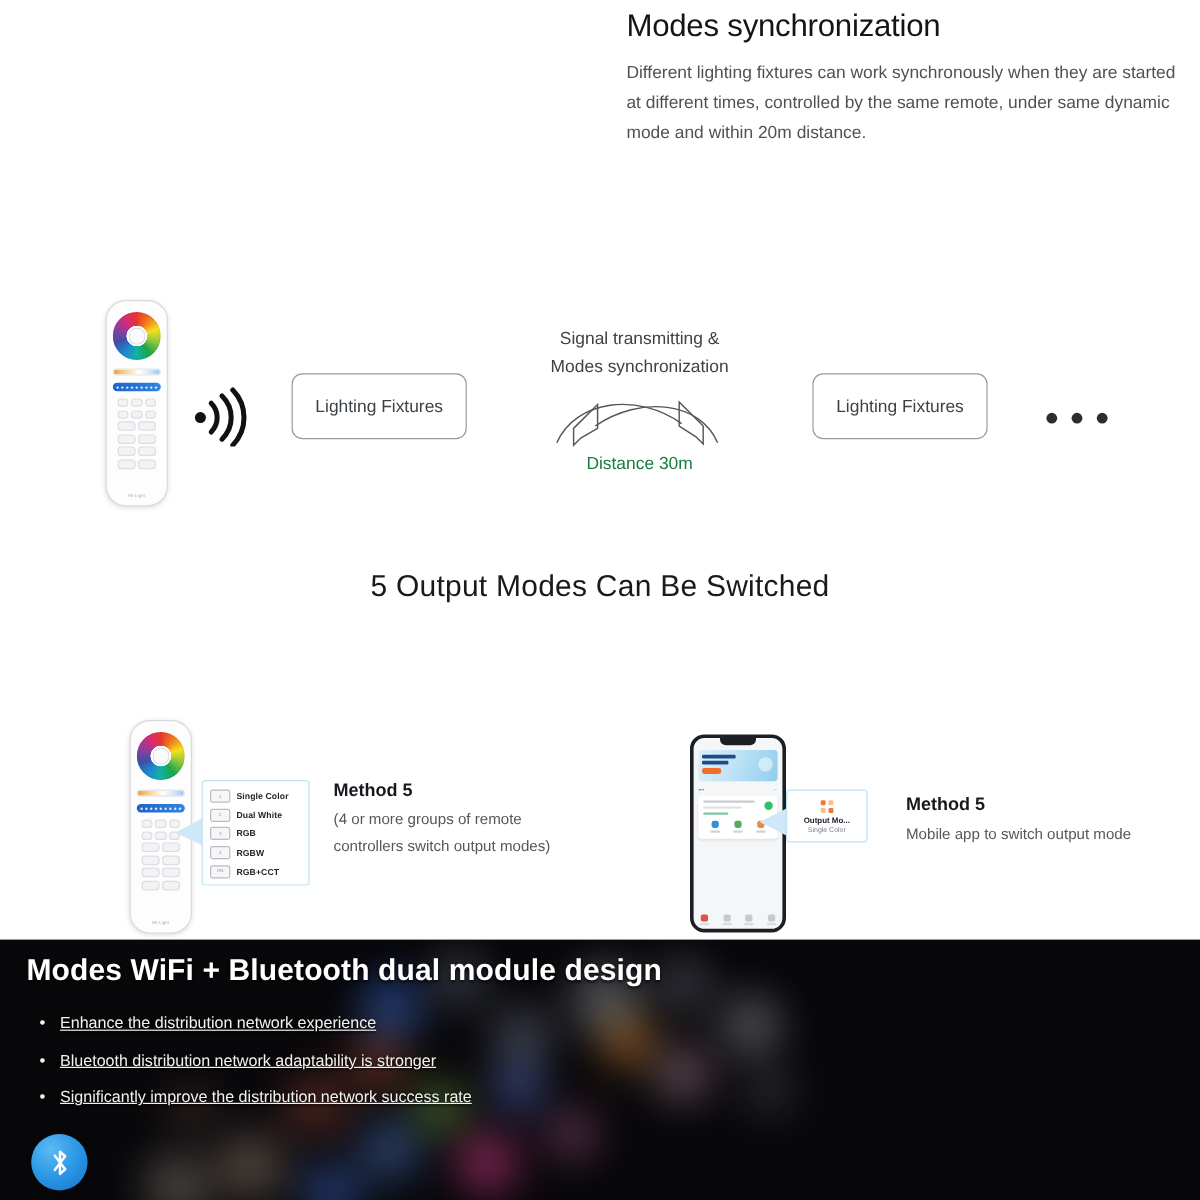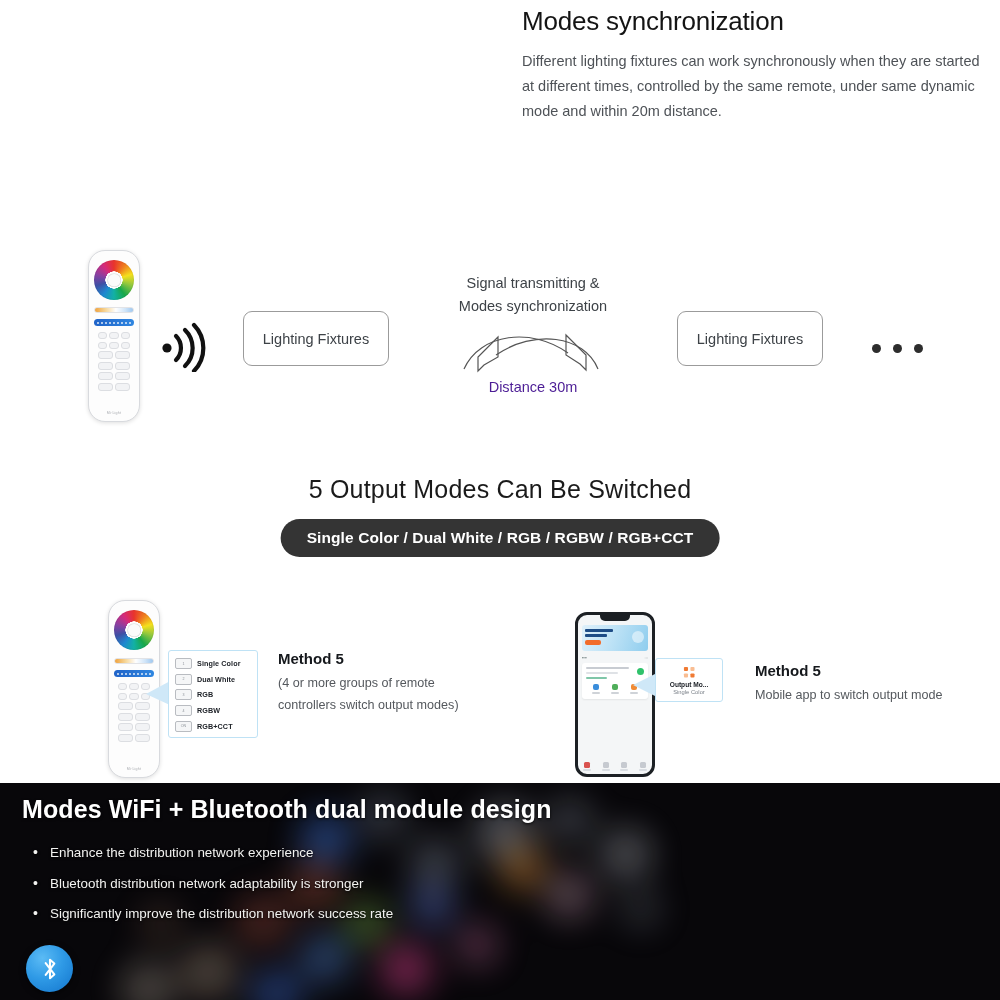--- a/index.html
+++ b/index.html
@@ -114,21 +114,21 @@
   
   .center-caption {
     position: absolute; left: 420px; top: 272px; width: 226px;
     text-align: center;
   }
   .center-caption .line {
     font-size: 14.5px; line-height: 1.62; color: #3d4247;
   }
   .arrow-holder { margin-top: 6px; height: 52px; }
   .distance {
-    font-size: 14.5px; color: #4c1d95; margin-top: 2px;
+    font-size: 14.5px; color: #15803d; margin-top: 2px;
   }
 
   .dots { position: absolute; left: 872px; top: 344px; display: flex; gap: 12px; }
   .dots span { width: 9px; height: 9px; border-radius: 50%; background: #2d2d2d; display: block; }
 
   
   .modes-title {
     position: absolute; top: 475px; left: 0; width: 1000px;
     text-align: center; font-size: 25px; font-weight: 400;
     letter-spacing: .2px; color: #1a1a1a;
@@ -247,20 +247,21 @@
   .banner-inner { position: relative; z-index: 2; padding: 12px 0 0 22px; }
   .banner h2 {
     font-size: 25px; font-weight: 700; color: #ffffff;
     letter-spacing: .1px; text-shadow: 0 1px 3px rgba(0,0,0,.85);
   }
   .banner ul { list-style: none; margin-top: 22px; padding-left: 28px; }
   .banner li {
     font-size: 13.4px; color: #f2f2f0; line-height: 1.1;
     margin-bottom: 16px; position: relative;
     text-shadow: 0 1px 3px rgba(0,0,0,.9);
+    text-decoration: underline;
   }
   .banner li::before {
     content: "•"; position: absolute; left: -17px; top: -1px;
     color: #f2f2f0; font-size: 14px;
   }
   .bt-icon {
     position: absolute; left: 26px; top: 945px; z-index: 4;
     width: 47px; height: 47px; border-radius: 50%;
     background: radial-gradient(circle at 35% 28%, #5bbbf5 0%, #2f9ae6 45%, #1274cc 100%);
     box-shadow: 0 2px 6px rgba(0,0,0,.6);
@@ -351,21 +352,20 @@
 
   <div class="fixture fixture-2">Lighting Fixtures</div>
 
   <div class="dots">
     <span></span>
       <span></span>
       <span></span>
   </div>
 
   <div class="modes-title">5 Output Modes Can Be Switched</div>
-  <div class="modes-pill">Single Color / Dual White / RGB / RGBW / RGB+CCT</div>
 
   <div class="method1">
     <div class="remote remote-2">
       <div class="wheel"></div>
       <div class="cctbar"></div>
       <div class="bluebar">
         <i></i>
           <i></i>
           <i></i>
           <i></i>

